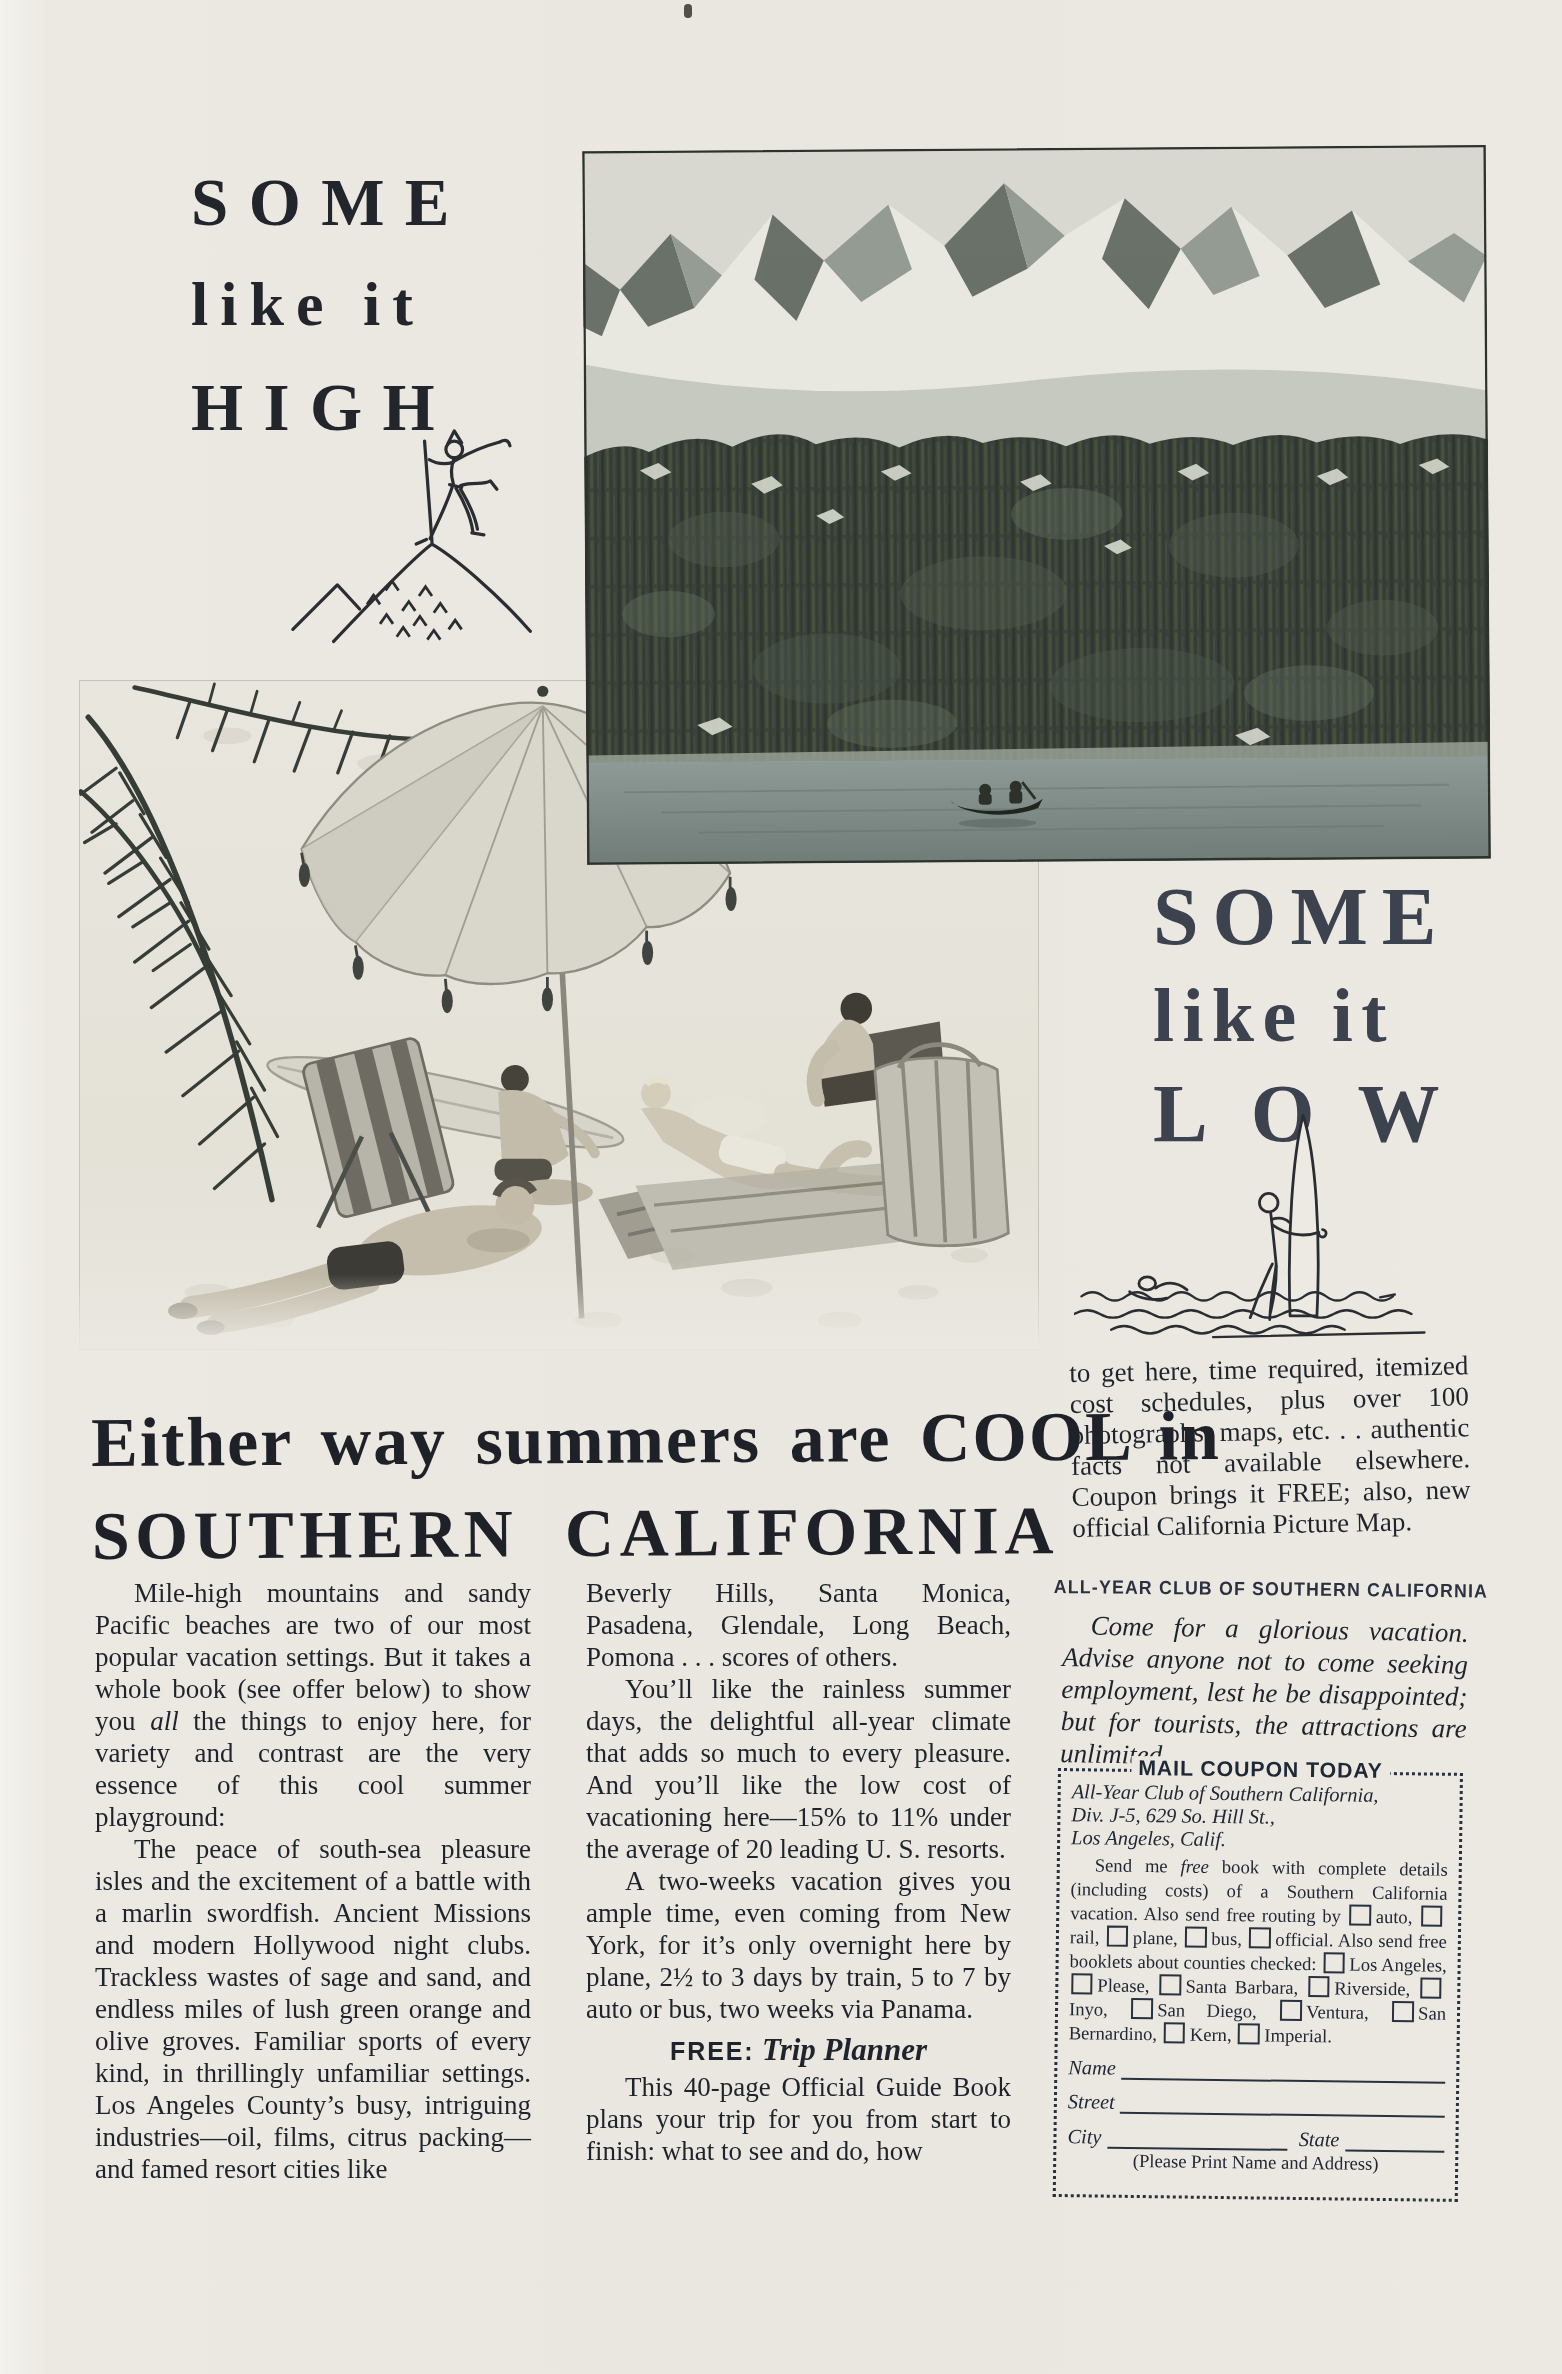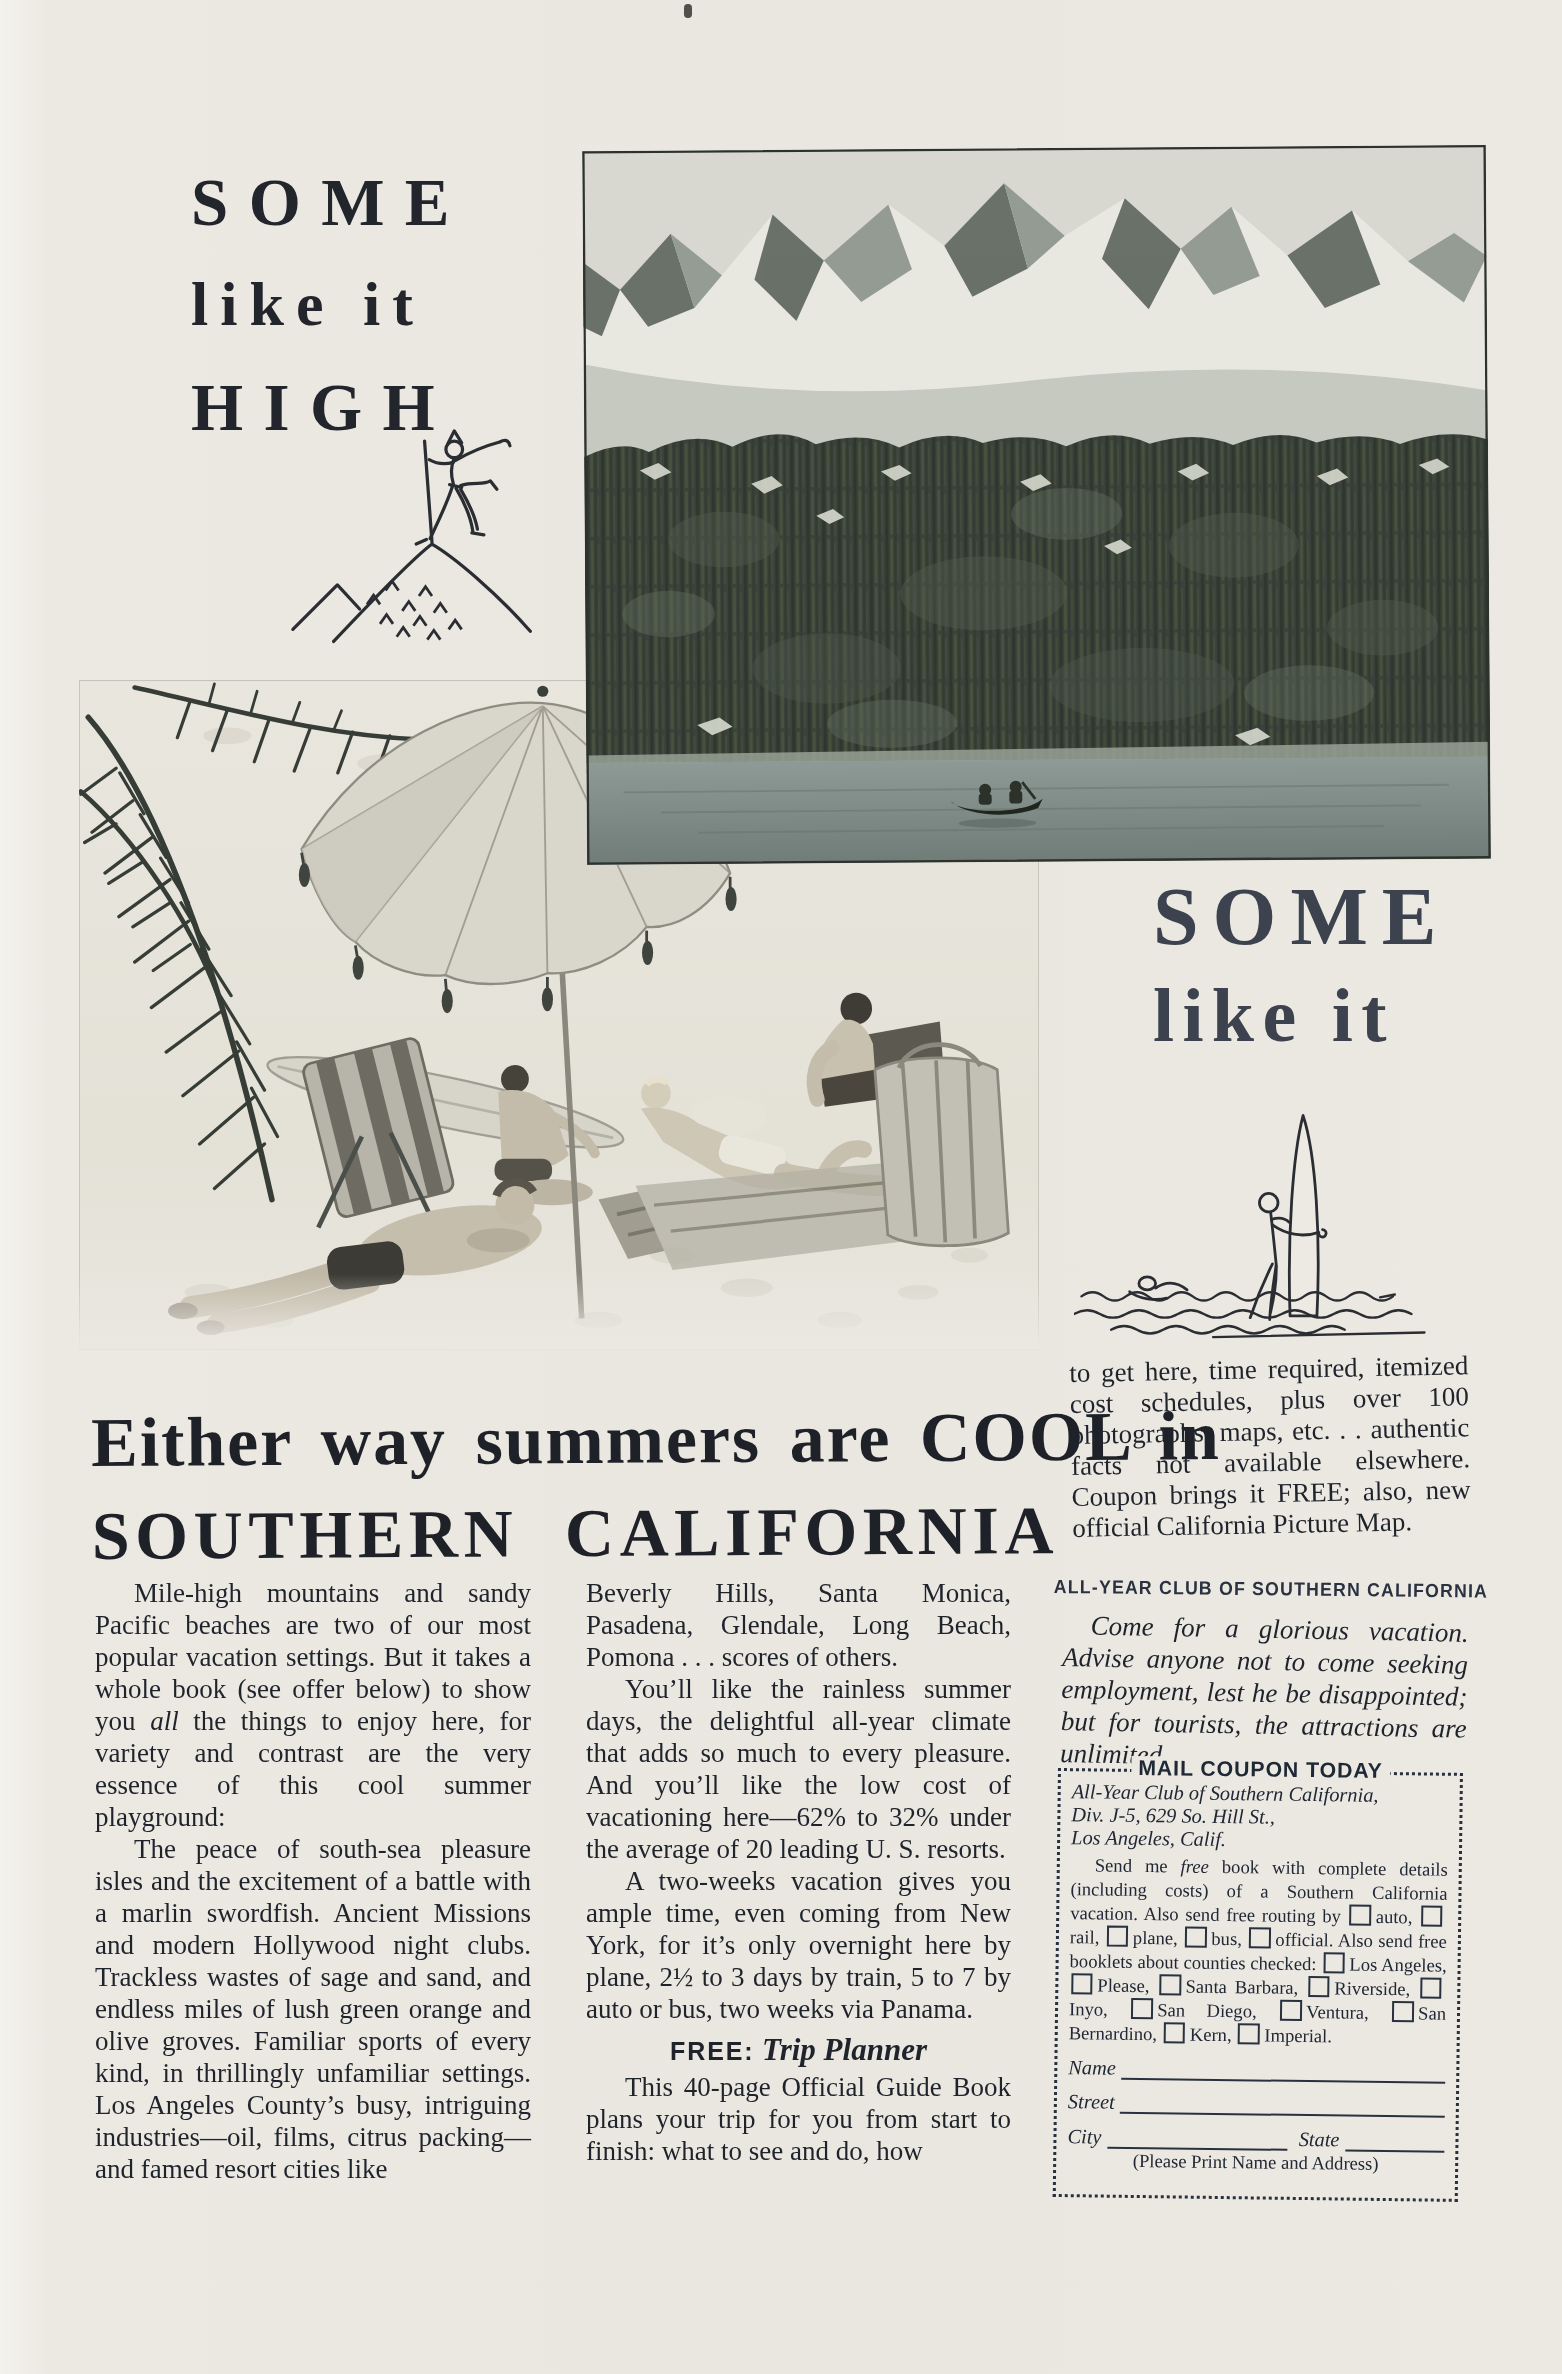--- a/index.html
+++ b/index.html
@@ -301,20 +301,21 @@
       <path d="M160,133 l-11,5 M209,126 l13,2"></path>
       <path d="M60,243 C110,190 150,150 166,138 C190,152 235,190 272,232"></path>
       <path d="M16,230 L64,182 L88,208"></path>
     </g>
     <path d="M96,203 l7,-10 7,10 M116,188 l7,-10 7,10 M134,210 l7,-10 7,10 M152,194 l7,-10 7,10 M146,226 l7,-10 7,10 M168,212 l7,-10 7,10 M184,230 l7,-10 7,10 M161,241 l7,-10 7,10 M128,238 l7,-10 7,10 M110,224 l7,-10 7,10" stroke="#2a2d31" stroke-width="3" fill="none"></path>
   </svg>
 
   <div class="mast low">
     <div class="l l1">SOME</div>
     <div class="l l2">like it</div>
+    <div class="l l3">LOW</div>
   </div>
 
   <svg class="surfer" viewBox="0 0 385 255">
     <g stroke="#2a2d31" stroke-width="3" fill="none" stroke-linecap="round" stroke-linejoin="round">
       <path d="M247,10 C236,52 230,140 233,226 L262,226 C266,140 261,52 247,10 Z" fill="#edeae3"></path>
       <circle cx="210" cy="104" r="10"></circle>
       <path d="M212,114 C214,130 216,150 218,170 C219,190 216,205 212,222"></path>
       <path d="M213,122 C222,119 228,121 232,125"></path>
       <path d="M214,128 C228,138 246,142 264,136 M264,136 a4,4 0 1 0 4,-3"></path>
       <path d="M214,170 C204,190 196,210 190,228 M218,172 C214,196 212,214 211,230"></path>
@@ -333,21 +334,21 @@
     <div class="h2">SOUTHERN CALIFORNIA</div>
   </div>
 
   <div class="bodycol col-left">
     <p><span>Mile-high mountains and sandy Pacific beaches are two of our most popular vacation settings. But it takes a whole book (see offer below) to show you </span><em>all</em><span> the things to enjoy here, for variety and contrast are the very essence of this cool summer playground:</span></p>
     <p>The peace of south-sea pleasure isles and the excitement of a battle with a marlin swordfish. Ancient Missions and modern Hollywood night clubs. Trackless wastes of sage and sand, and endless miles of lush green orange and olive groves. Familiar sports of every kind, in thrillingly unfamiliar settings. Los Angeles County’s busy, intriguing industries—oil, films, citrus packing—and famed resort cities like</p>
   </div>
 
   <div class="bodycol col-mid">
     <p class="flush">Beverly Hills, Santa Monica, Pasadena, Glendale, Long Beach, Pomona . . . scores of others.</p>
-    <p>You’ll like the rainless summer days, the delightful all-year climate that adds so much to every pleasure. And you’ll like the low cost of vacationing here—62% to 32% under the average of 20 leading U. S. resorts.</p>
+    <p>You’ll like the rainless summer days, the delightful all-year climate that adds so much to every pleasure. And you’ll like the low cost of vacationing here—15% to 11% under the average of 20 leading U. S. resorts.</p>
     <p>A two-weeks vacation gives you ample time, even coming from New York, for it’s only overnight here by plane, 2½ to 3 days by train, 5 to 7 by auto or bus, two weeks via Panama.</p>
     <p class="freehead"><span class="fl">FREE:</span><span class="ft">Trip Planner</span></p>
     <p>This 40-page Official Guide Book plans your trip for you from start to finish: what to see and do, how</p>
   </div>
 
   <div class="bodycol right-p1">to get here, time required, itemized cost schedules, plus over 100 photographs, maps, etc. . . authentic facts not available elsewhere. Coupon brings it FREE; also, new official California Picture Map.</div>
 
   <div class="club">ALL-YEAR CLUB OF SOUTHERN CALIFORNIA</div>
 
   <div class="bodycol right-p2">

